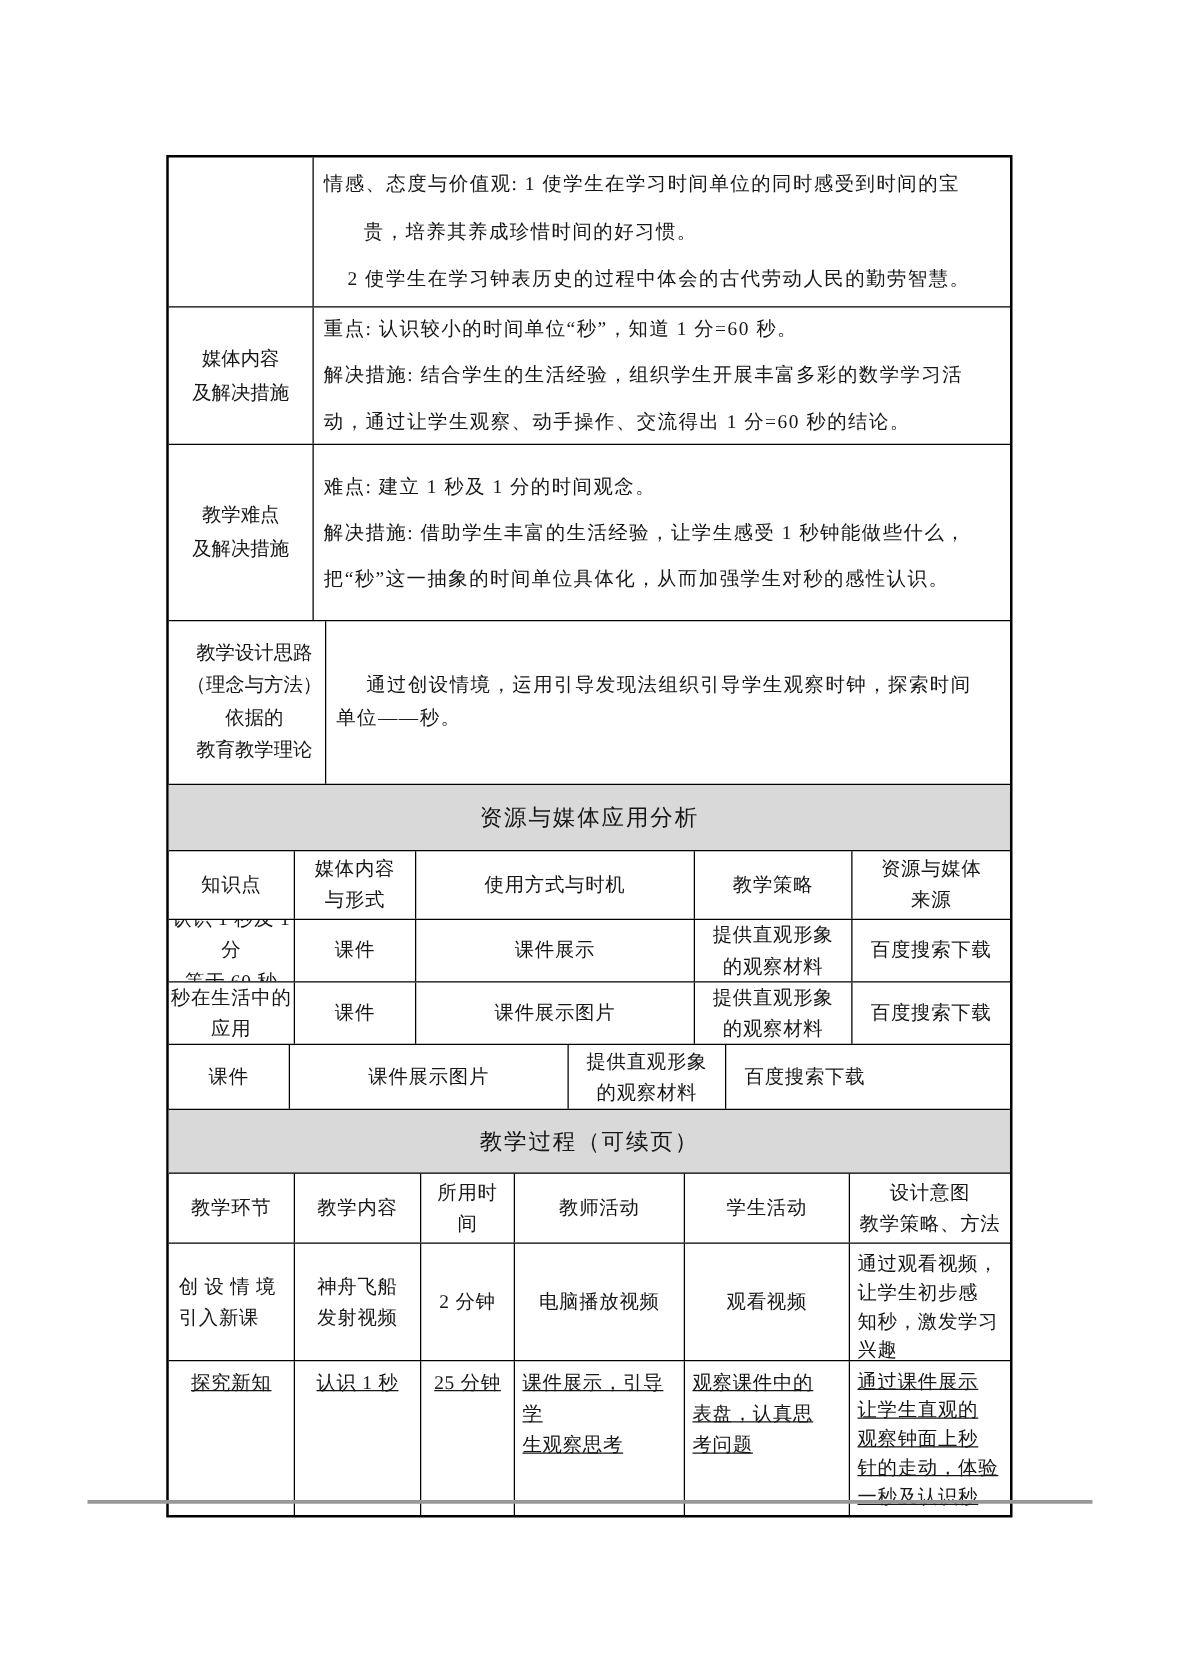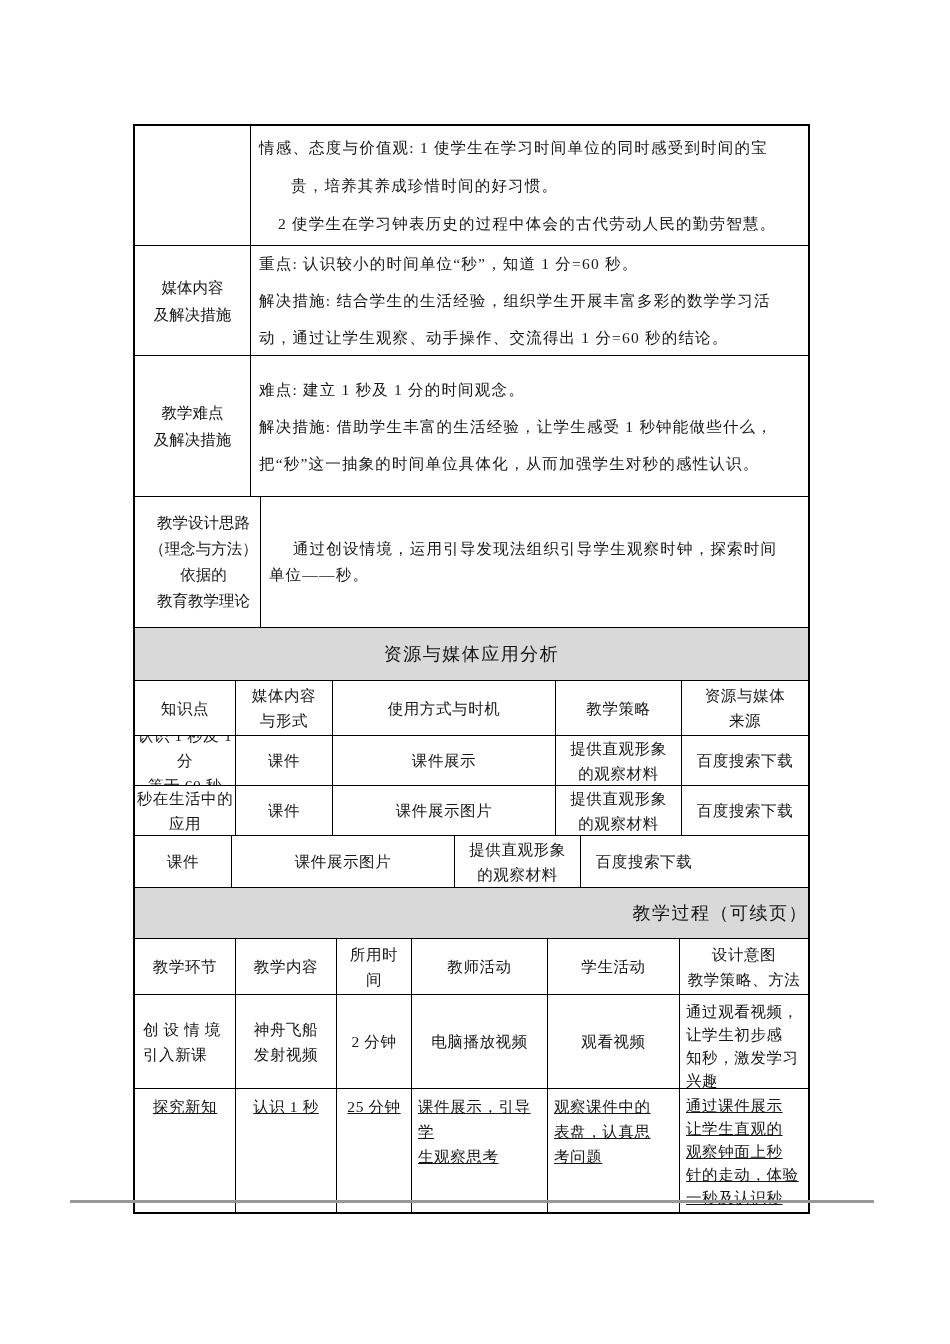--- a/index.html
+++ b/index.html
@@ -45,21 +45,21 @@
   .lh23{line-height:23px;}
   
   .w116{width:116px;} .w557{width:557px;}
   .w101{width:101px;} .w97{width:97px;} .w223{width:223px;}
   .w126{width:126px;}
   .w75{width:75px;} .w136{width:136px;} .w132{width:132px;} .w128{width:128px;}
   .w102p{width:101px;}
   
   .h108{height:120px;} .h110{height:110px;} .h141{height:141px;} .h131{height:131px;padding-left:12px;}
   .h53{height:53px;} .h55{height:55px;} .h50{height:50px;} .h52{height:52px;}
-  .h51{height:51px;justify-content:flex-end;} .h56{height:56px;} .h94{height:94px;} .h123{height:123px;}
+  .h51{height:51px;} .h56{height:56px;} .h94{height:94px;} .h123{height:123px;}
   .page-edge{
     position:absolute;left:70px;top:1200px;width:804px;height:3px;background:#989898;
   }
 </style>
 </head>
 <body>
 
 <div class="doc-table">
 
   <div class="trow h108">

